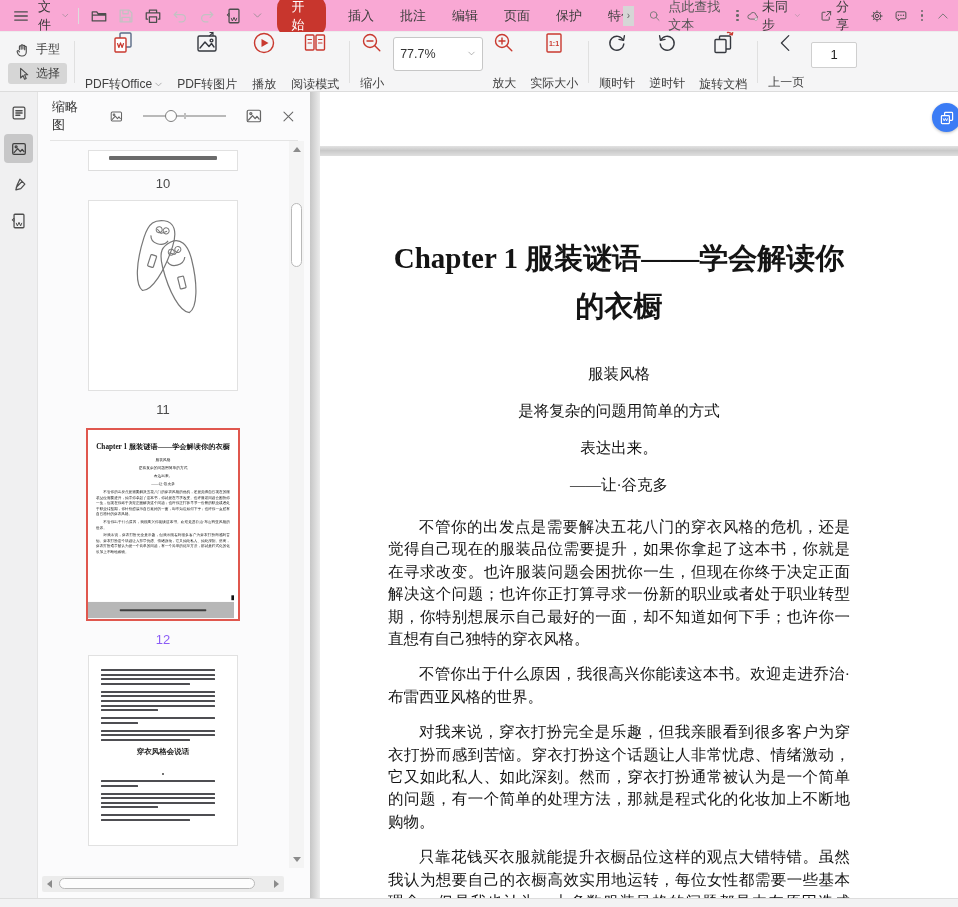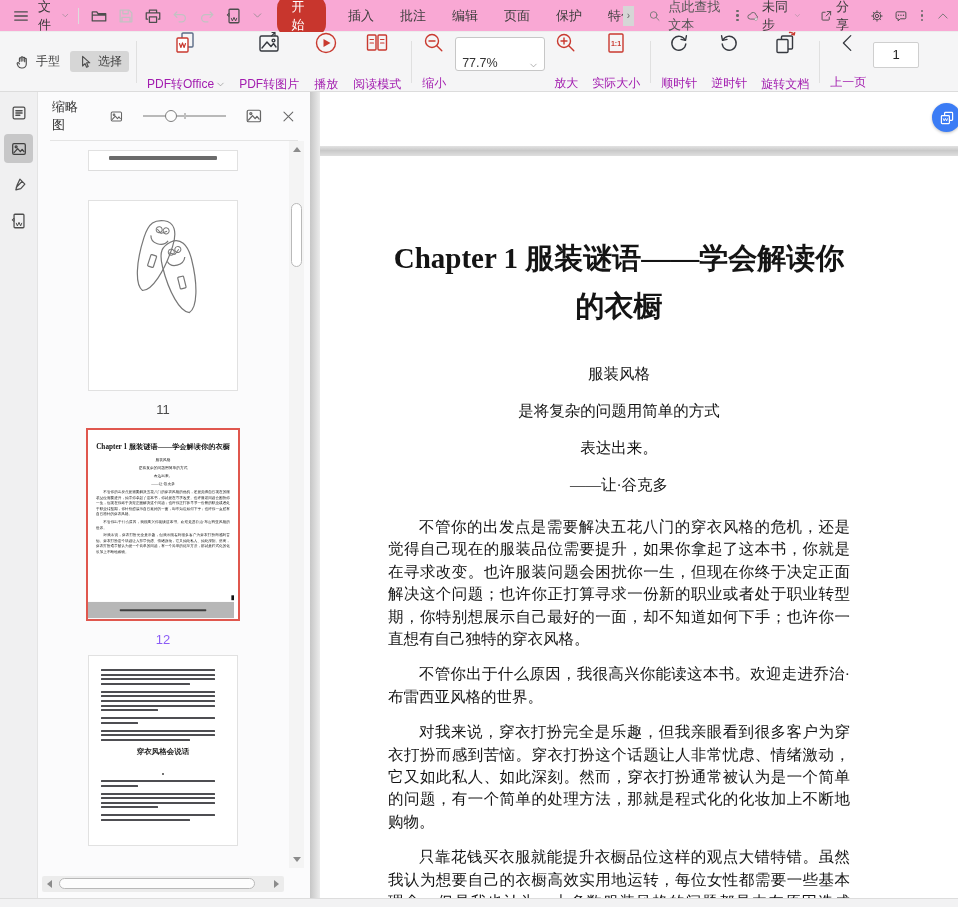--- a/index.html
+++ b/index.html
@@ -22,27 +22,27 @@
   .ovf-btn{width:14px;height:20px;background:#d6d6d6;display:flex;align-items:center;justify-content:center;color:#666;font-size:10px;margin-left:-2px}
   .searchbox{display:flex;align-items:center;gap:7px;margin-left:14px;color:#5a5a5a}
   .search-text{font-size:13px;color:#555}
   .mb-right{display:flex;align-items:center;margin-left:auto;gap:10px}
   .mb-right .lbl{font-size:13px;color:#3c3c3c}
   .dots3{display:flex;flex-direction:column;gap:2px;padding:0 3px}
   .dots3 i{width:2.5px;height:2.5px;border-radius:50%;background:#6a6a6a;display:block}
 
   
   .toolbar{position:absolute;top:32px;left:0;right:0;height:60px;background:#f5f5f6;border-bottom:1px solid #dcdcdc;display:flex;align-items:center;padding:0 4px}
-  .tool{display:flex;flex-direction:column;align-items:center;justify-content:center;gap:20px;padding:0 7px;font-size:12px;color:#a21caf;white-space:nowrap}
+  .tool{display:flex;flex-direction:column;align-items:center;justify-content:center;gap:20px;padding:0 7px;font-size:12px;color:#404040;white-space:nowrap}
   .tool .cap{display:flex;align-items:center;gap:2px}
-  .smallcol{display:flex;flex-direction:row;gap:3px;margin:8px 4px}
+  .smallcol{display:flex;flex-direction:column;gap:3px;margin:8px 4px}
   .smallrow{display:flex;align-items:center;gap:5px;padding:2px 7px;border-radius:3px;font-size:12px;color:#3e3e3e;white-space:nowrap}
   .smallrow.sel{background:#d6d6d6}
   .vsep{width:1px;height:42px;background:#e0e0e0;margin:0 3px}
-  .zoombox{width:90px;height:34px;background:#fff;border:1px solid #c7c7c7;border-radius:3px;display:flex;align-items:flex-end;padding:0 6px;font-size:12.5px;color:#333;margin:0 2px 16px 2px}
+  .zoombox{width:90px;height:34px;background:#fff;border:1px solid #c7c7c7;border-radius:3px;display:flex;align-items:center;padding:0 6px;font-size:12.5px;color:#333;margin:0 2px 16px 2px}
   .zoombox .zval{flex:1}
   .pageinput{width:46px;height:26px;background:#fff;border:1px solid #cfcfcf;border-radius:2px;font-size:13px;color:#222;text-align:center;margin-bottom:14px;font-family:inherit}
 
   
   .leftstrip{position:absolute;top:92px;left:0;width:38px;bottom:9px;background:#f0f0f1;border-right:1px solid #e4e4e4;display:flex;flex-direction:column;align-items:center;padding-top:6px;gap:7px}
   .strip-btn{width:29px;height:29px;border-radius:4px;display:flex;align-items:center;justify-content:center}
   .strip-btn.sel{background:#c7c7c8}
 
   
   .thumbpanel{position:absolute;top:92px;left:38px;width:272px;bottom:9px;background:#fbfbfc;overflow:hidden}
@@ -362,20 +362,21 @@
       </svg>
     <svg class="i" style="width:15px;height:15px;stroke:#666" viewBox="0 0 20 20">
         <path d="M4,4l12,12 M16,4L4,16"></path>
       </svg>
   </div>
   <div class="tp-divider"></div>
 
   <div class="thumb-page" style="top:58px;height:21px;border-bottom:1px solid #ddd">
     <div class="footer-line" style="margin-top:5px"></div>
   </div>
+  <div class="thumb-label" style="top:84px">10</div>
 
   <div class="thumb-page" style="top:108px;height:191px">
     <svg style="position:absolute;left:38px;top:14px;width:72px;height:104px" viewBox="0 0 72 104">
       <g style="fill:none;stroke:#777;stroke-width:1.2">
         <g transform="rotate(18 26 40)">
           <path d="M26,4 C36,2 42,10 42,26 C42,52 36,74 27,77 C18,74 12,52 12,26 C12,10 17,6 26,4 Z"></path>
           <path d="M18,22 C20,30 33,30 36,22"></path>
           <rect x="24" y="40" width="6" height="12" rx="1"></rect>
           <path d="M22,14 l5,3 5,-4 M24,11 a3,3 0 1 0 .1,0 M31,10 a3,3 0 1 0 .1,0" style="stroke-width:1"></path>
         </g>

